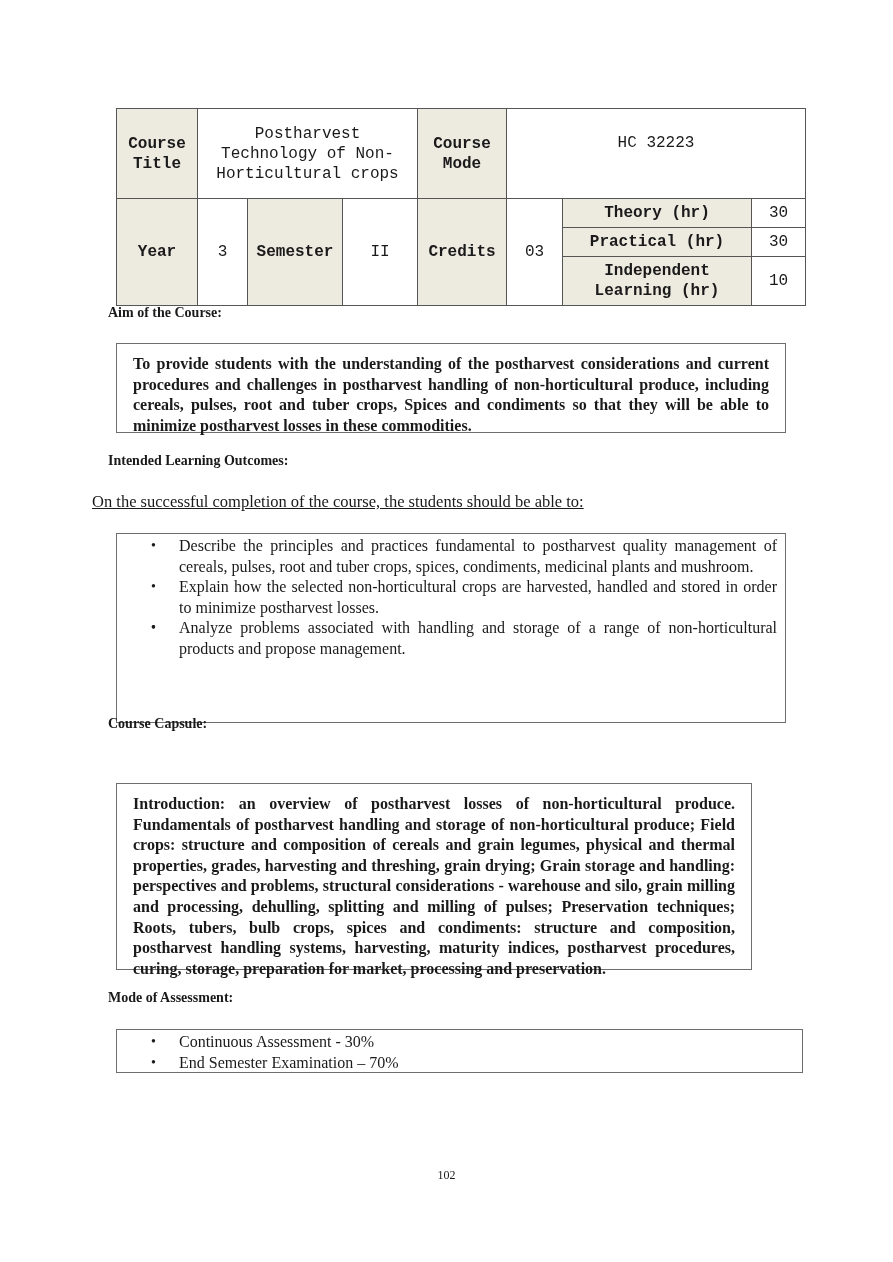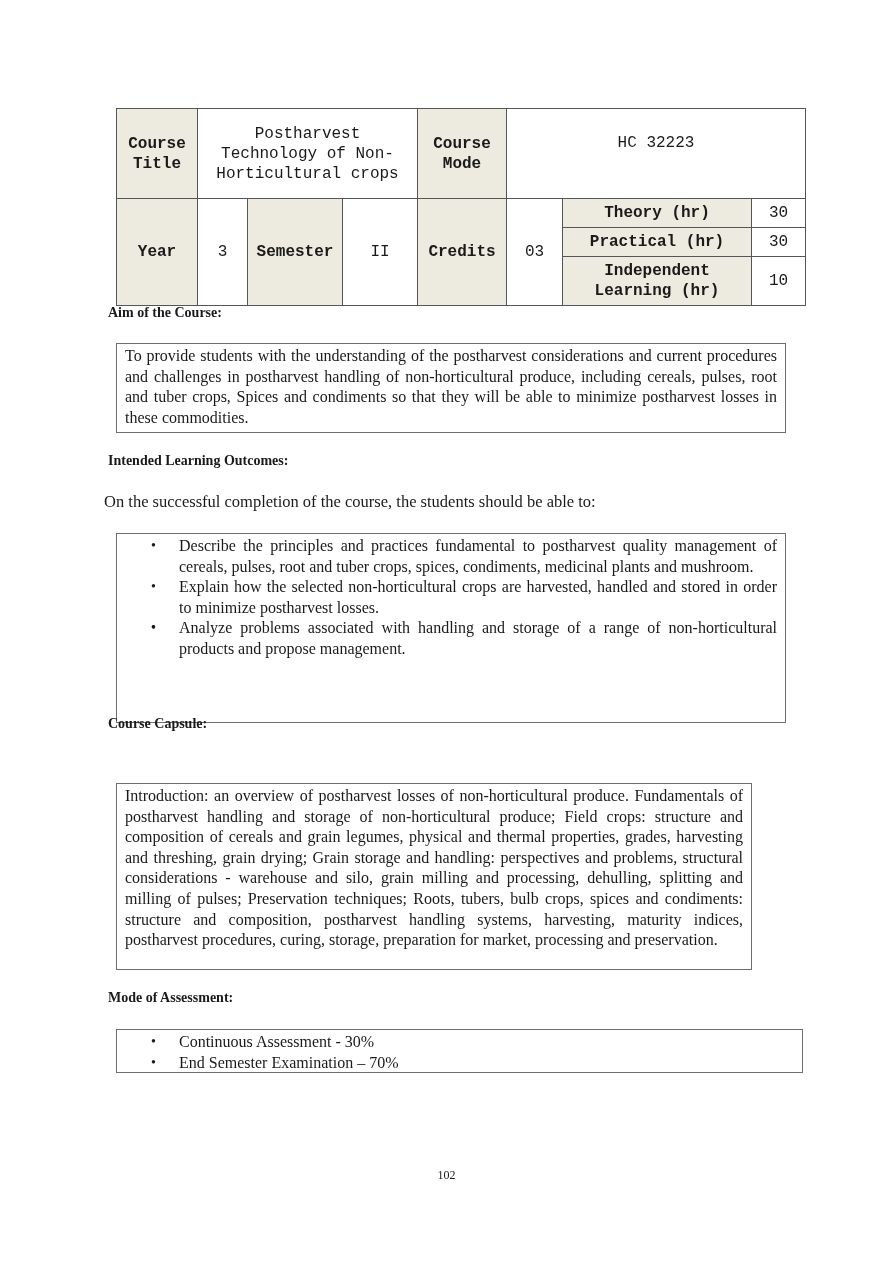--- a/index.html
+++ b/index.html
@@ -15,28 +15,28 @@
   .info-table td {
     border: 1px solid #555; text-align: center; vertical-align: middle;
     padding: 4px 4px; line-height: 20px; font-family: Liberation Mono, monospace;
   }
   .info-table td.hdr { background: #edeae0; font-weight: bold; }
   .info-table td.top-cell { vertical-align: top; padding-top: 24px; }
   .section-title {
     position: absolute; left: 108px; font-weight: bold; font-size: 14px;
   }
   .plain {
-    position: absolute; left: 104px; font-size: 16.5px;
+    position: absolute; left: 92px; font-size: 16.5px; text-decoration: underline;
   }
   .box {
     position: absolute; left: 116px; border: 1px solid #6e6e6e;
     box-sizing: border-box; font-size: 16px; line-height: 20.6px;
     text-align: justify;
   }
-  .box p { margin: 0; padding: 2px 8px 0 8px; }
+  .box p { margin: 8px; padding: 2px 8px 0 8px; font-weight: bold; }
   .box ul { margin: 0; padding: 2px 8px 0 62px; list-style: none; }
   .box li { position: relative; }
   .box li .bullet {
     position: absolute; left: -28px; top: 0; font-size: 14px;
   }
   .page-num {
     position: absolute; left: 0; width: 893px; top: 1168px;
     text-align: center; font-size: 12px;
   }
 </style>

